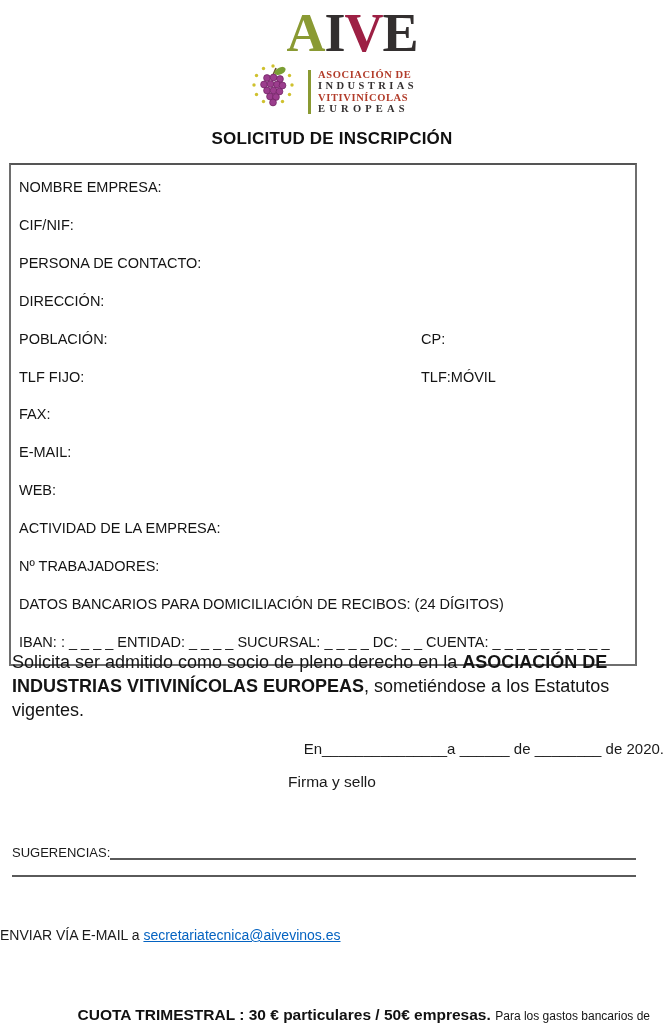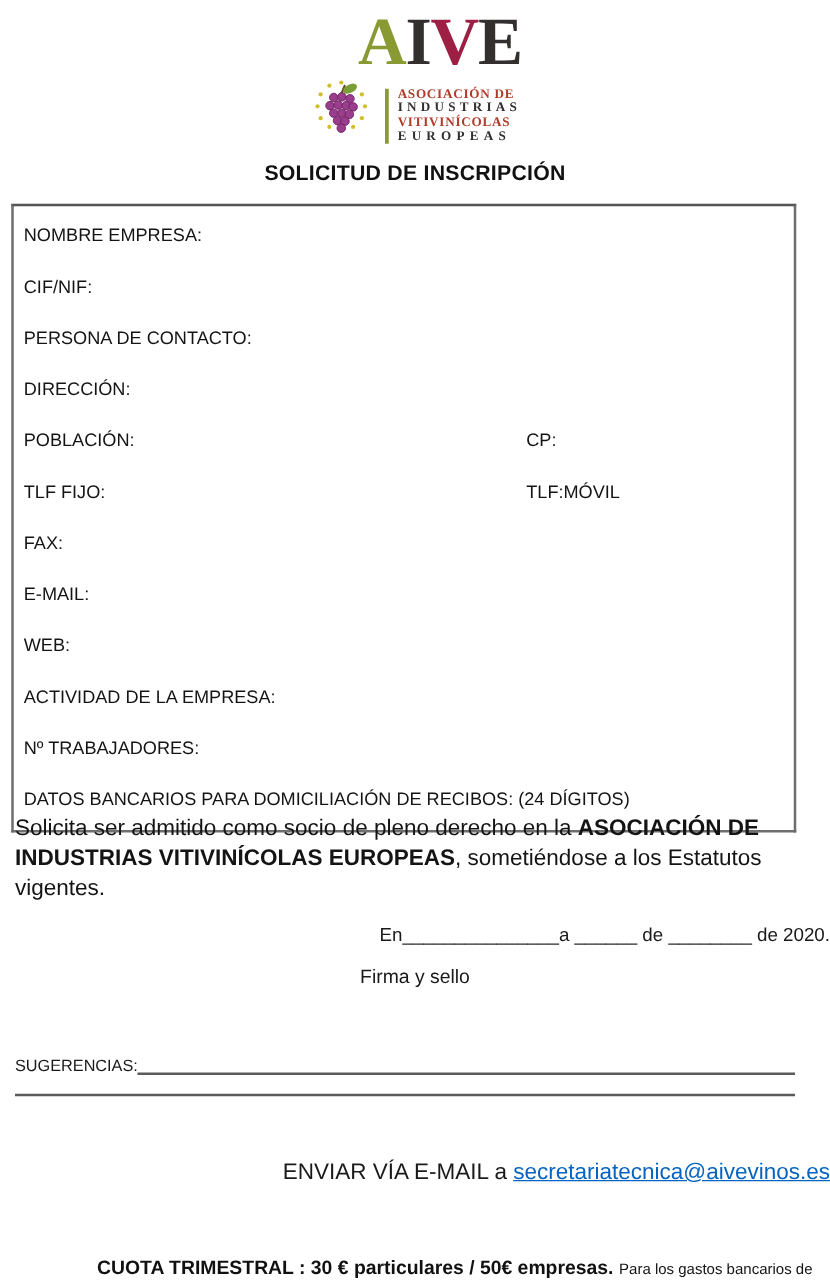--- a/index.html
+++ b/index.html
@@ -42,21 +42,21 @@
   .date-line { position:absolute; top:740px; left:0; width:100%; text-align:right; font-size:15px; }
   .signature { position:absolute; top:773px; left:0; width:100%; text-align:center; font-size:15.5px; }
 
   
   .suggestions { position:absolute; top:843px; left:12px; right:28px; display:flex; align-items:flex-end; }
   .suggestions .s-label { font-size:13px; white-space:nowrap; }
   .s-line { flex:1; border-bottom:2px solid #5a5a5a; height:17px; }
   .s-line2 { position:absolute; top:860px; left:12px; right:28px; border-bottom:2px solid #5a5a5a; height:17px; }
 
   
-  .email-line { position:absolute; top:927px; left:0; width:100%; text-align:right; font-size:18px; }
+  .email-line { position:absolute; top:927px; left:0; width:100%; text-align:left; font-size:14px; }
   .email-link { color:#0563c1; text-decoration:underline; cursor:pointer; }
 
   
   .footer { position:absolute; top:978px; left:28px; right:14px; text-align:right; line-height:21px;margin-top:26px; }
   .f-bold { font-weight:bold; font-size:15.5px; color:#111; }
   .f-small { font-size:12px; color:#141414; }
 </style>
 </head>
 <body>
 
@@ -149,20 +149,23 @@
       </div>
     <div class="row">
         <span class="lbl">ACTIVIDAD DE LA EMPRESA:</span>
       </div>
     <div class="row">
         <span class="lbl">Nº TRABAJADORES:</span>
       </div>
     <div class="row">
         <span class="lbl">DATOS BANCARIOS PARA DOMICILIACIÓN DE RECIBOS: (24 DÍGITOS)</span>
       </div>
+    <div class="row">
+        <span class="lbl">IBAN: : _ _ _ _ ENTIDAD: _ _ _ _ SUCURSAL: _ _ _ _ DC: _ _ CUENTA: _ _ _ _ _ _ _ _ _ _</span>
+      </div>
   </section>
 
   <p class="declaration"><span>Solicita ser admitido como socio de pleno derecho en la </span><b>ASOCIACIÓN DE INDUSTRIAS VITIVINÍCOLAS EUROPEAS</b><span>, sometiéndose a los Estatutos vigentes.</span></p>
 
   <div class="date-line">En_______________a  ______ de ________ de 2020.</div>
   <div class="signature">Firma y sello</div>
 
   <div class="suggestions">
     <span class="s-label">SUGERENCIAS:</span>
     <span class="s-line"></span>

